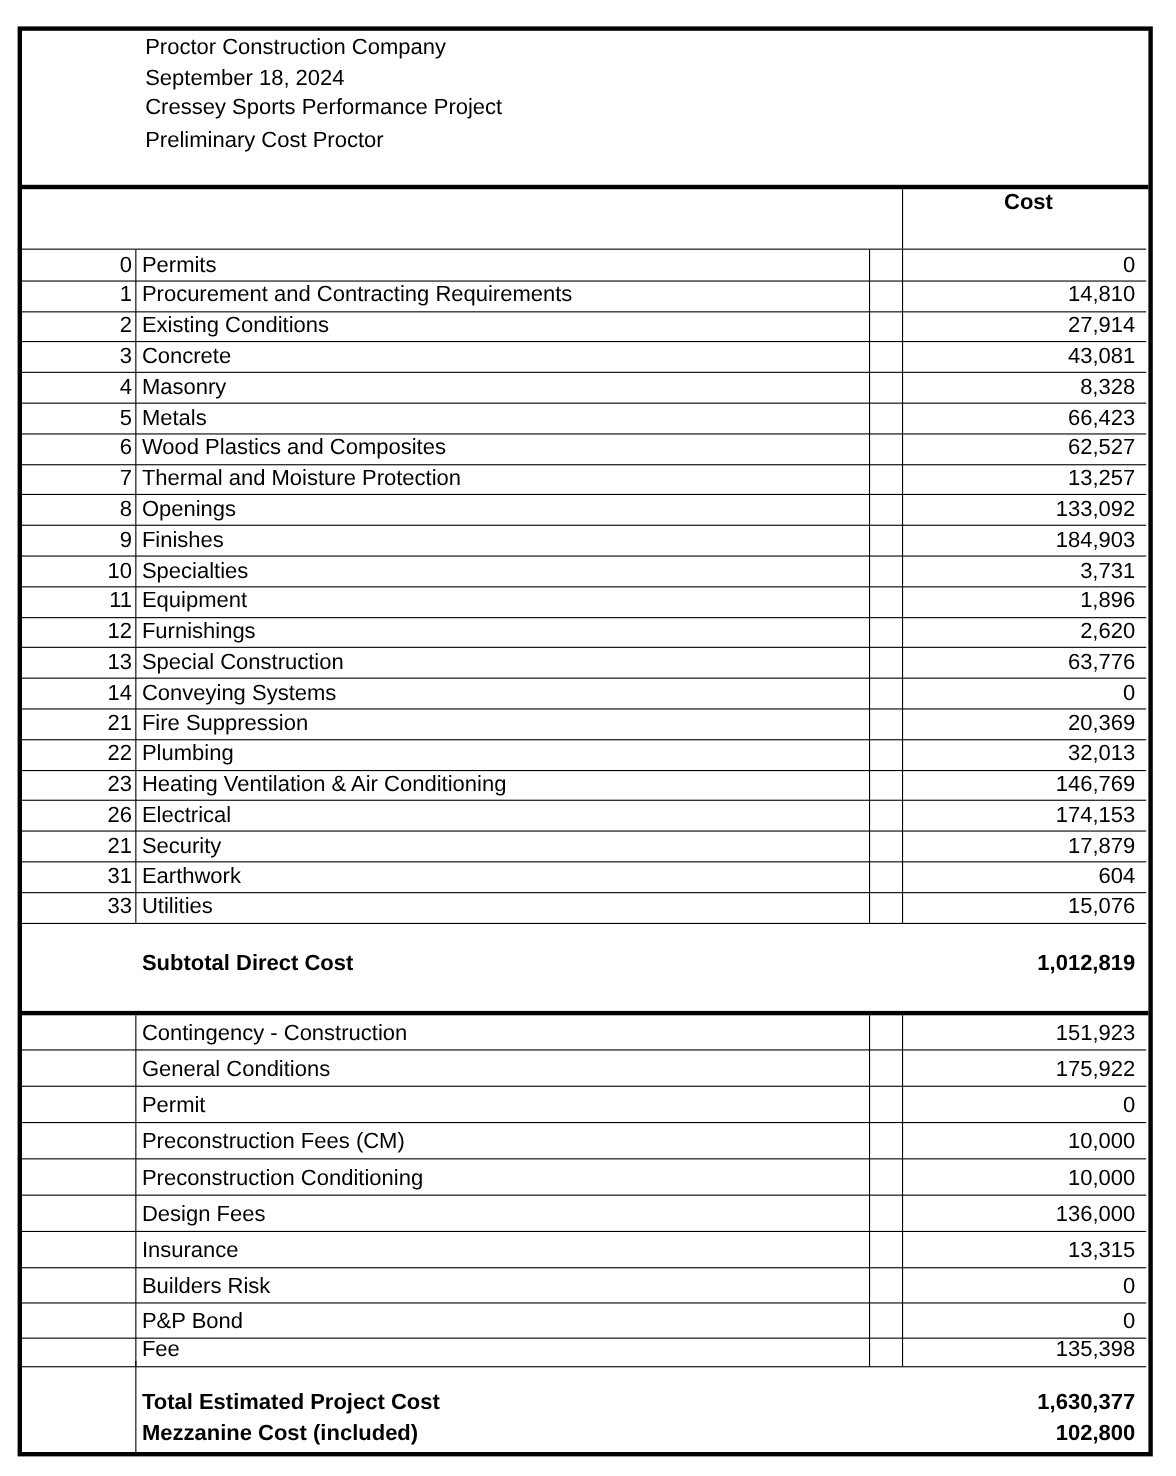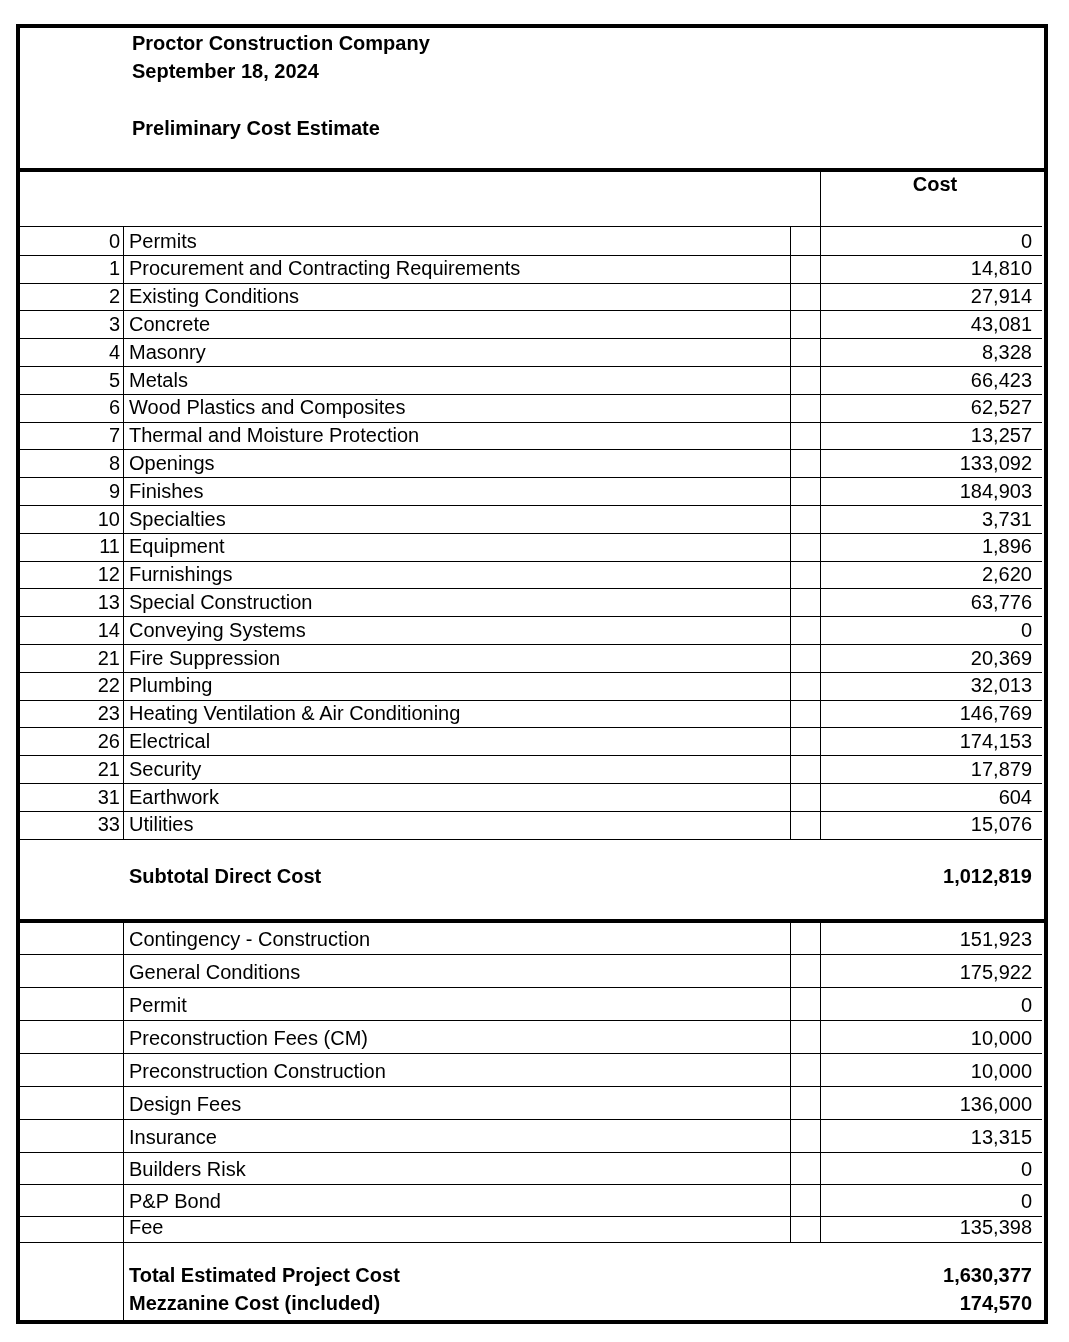--- a/index.html
+++ b/index.html
@@ -20,21 +20,21 @@
       left: 16px;
       top: 24px;
       width: 1024px;
       height: 1292px;
       border: 4px solid #000;
       box-sizing: content-box;
     }
     .header-line {
       position: absolute;
       left: 112px;
-      font-weight: bold;
+      font-weight: normal;
       font-size: 20px;
       line-height: 24px;
       white-space: nowrap;
     }
     .thick-h {
       position: absolute;
       left: 0;
       width: 1024px;
       height: 4px;
       background: #000;
@@ -85,21 +85,22 @@
     }
     .bold { font-weight: bold; }
   </style>
 </head>
 <body>
 
 <div class="frame">
 
   <div class="header-line" style="top:3px;">Proctor Construction Company</div>
   <div class="header-line" style="top:31px;">September 18, 2024</div>
-  <div class="header-line" style="top:88px;">Preliminary Cost Estimate</div>
+  <div class="header-line" style="top:58px;">Cressey Sports Performance Project</div>
+  <div class="header-line" style="top:88px;">Preliminary Cost Proctor</div>
 
   <div class="thick-h" style="top:140px;"></div>
 
   <div class="thin-v" style="left:800px; top:144px; height:54px;"></div>
   <div class="cost-header">Cost</div>
   <div class="thin-h" style="left:0; top:198px; width:1022px;"></div>
 
   <div id="division-rows"></div>
 
   <div class="row bold" style="top:835px;">
@@ -110,21 +111,21 @@
   <div class="thick-h" style="top:891px;"></div>
 
   <div id="indirect-rows"></div>
 
   <div class="row bold" style="top:1234px;">
     <span class="desc">Total Estimated Project Cost</span>
     <span class="cost">1,630,377</span>
   </div>
   <div class="row bold" style="top:1262px;">
     <span class="desc">Mezzanine Cost (included)</span>
-    <span class="cost">174,570</span>
+    <span class="cost">102,800</span>
   </div>
   <div class="thin-v" style="left:103px; top:1209px; height:83px;"></div>
 <div class="row" style="top: 199.5px;">
       <span class="num">0</span>
       <span class="desc">Permits</span>
       <span class="cost">0</span>
     </div>
     <div class="thin-h" style="left: 0px; width: 1022px; top: 227px;"></div>
     <div class="row" style="top: 227.3px;">
       <span class="num">1</span>
@@ -269,21 +270,21 @@
       <span class="desc">Permit</span>
       <span class="cost">0</span>
     </div>
     <div class="thin-h" style="left: 0px; width: 1022px; top: 992px;"></div>
     <div class="row" style="top: 997px;">
       <span class="desc">Preconstruction Fees (CM)</span>
       <span class="cost">10,000</span>
     </div>
     <div class="thin-h" style="left: 0px; width: 1022px; top: 1025px;"></div>
     <div class="row" style="top: 1030px;">
-      <span class="desc">Preconstruction Construction</span>
+      <span class="desc">Preconstruction Conditioning</span>
       <span class="cost">10,000</span>
     </div>
     <div class="thin-h" style="left: 0px; width: 1022px; top: 1058px;"></div>
     <div class="row" style="top: 1063px;">
       <span class="desc">Design Fees</span>
       <span class="cost">136,000</span>
     </div>
     <div class="thin-h" style="left: 0px; width: 1022px; top: 1091px;"></div>
     <div class="row" style="top: 1096px;">
       <span class="desc">Insurance</span>

